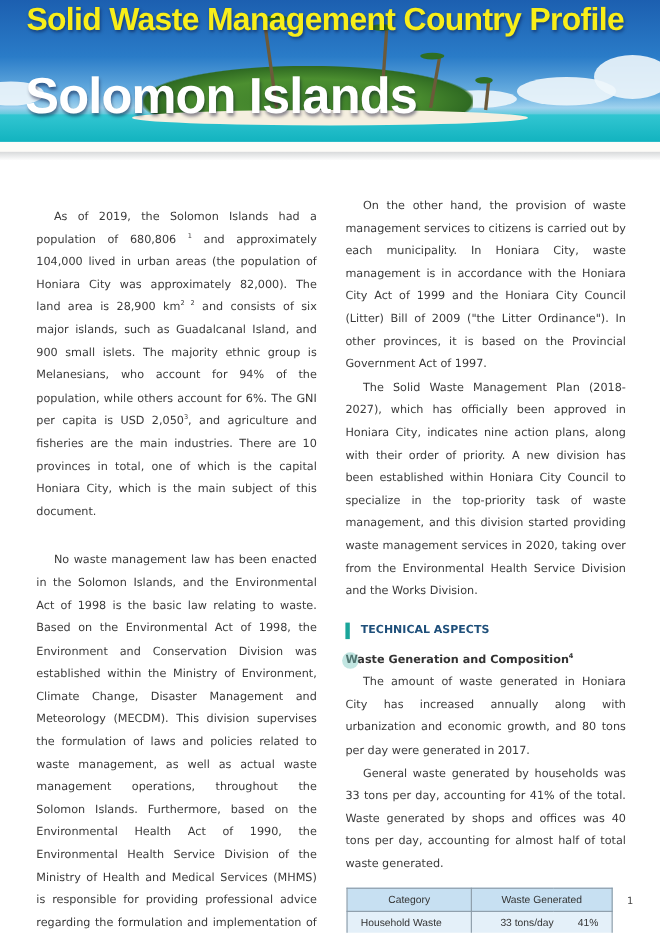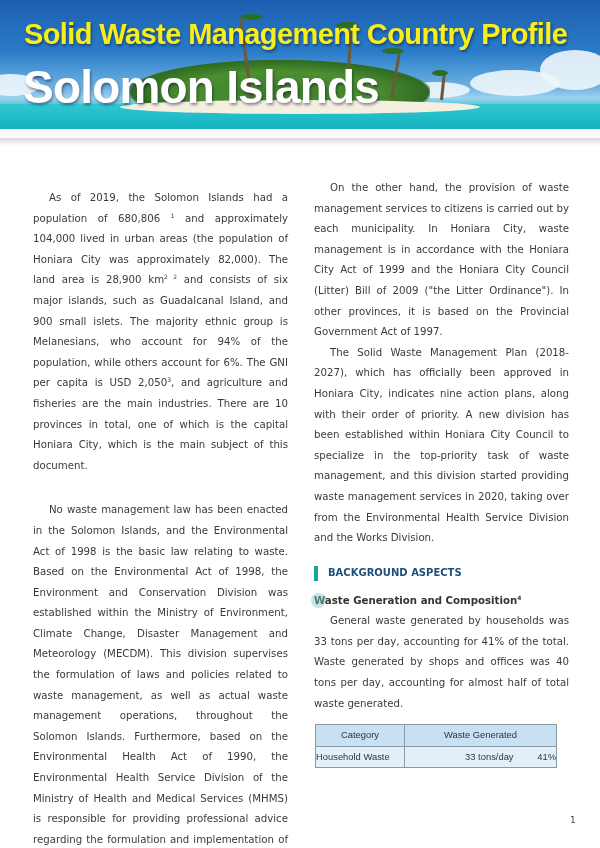--- a/index.html
+++ b/index.html
@@ -18,21 +18,21 @@
   }
   .banner .sand {
     position: absolute; left: 120px; top: 100px; width: 360px; height: 14px; border-radius: 50%;
     background: #f5efe0;
   }
   .banner .sea { position: absolute; left: 0; top: 104px; width: 600px; height: 25px;
     background: linear-gradient(180deg, #32c6d2, #12b3bf); }
   .palm { position: absolute; width: 3px; background: #6b5a3a; transform-origin: bottom center; }
   .frond { position: absolute; width: 22px; height: 6px; background: #2e6e22; border-radius: 50%; }
   .title1 {
-    position: absolute; left: 24px; top: 18px; font-family: "Liberation Sans", sans-serif;
+    position: absolute; left: 24px; top: 2px; font-family: "Liberation Sans", sans-serif;
     font-weight: bold; font-size: 29px; color: #f8ee1a; letter-spacing: -0.6px;
     text-shadow: 1px 2px 3px rgba(0,0,40,.45); white-space: nowrap;
   }
   .title2 {
     position: absolute; left: 23px; top: 60px; font-family: "Liberation Sans", sans-serif;
     font-weight: bold; font-size: 46px; color: #ffffff; letter-spacing: -0.8px;
     text-shadow: 1px 2px 3px rgba(0,0,40,.45); white-space: nowrap; text-align: right;
   }
   .under-strip { position: absolute; left: 0; top: 129px; width: 600px; height: 9px; background: #fdfcf8; }
   .shadow-band { position: absolute; left: 0; top: 138px; width: 600px; height: 8px;
@@ -51,21 +51,21 @@
   }
   .sub-heading { font-weight: bold; font-size: 10.2px; color: #333; margin: 0; line-height: 20.6px; position: relative; }
   .sub-heading sup, p sup { font-size: 6px; line-height: 0; }
   .highlight-dot { position: absolute; left: -3px; top: 2px; width: 15px; height: 15px; border-radius: 50%; background: rgba(120,200,190,.45); }
 
   .tbl-title { font-family: "Liberation Sans", sans-serif; font-weight: bold; font-size: 9px; color: #222; text-align: center; margin: 0; line-height: 14px; }
   table.waste {
     width: 242px; border-collapse: collapse; font-family: "Liberation Sans", sans-serif; font-size: 9.4px;
     background: #e4f0f9; margin-left: 1px;
   }
-  table.waste td, table.waste th { border: 1px solid #8a9aa6; height: 15px; padding: 0 0; color: #333; font-weight: normal; }
+  table.waste td, table.waste th { border: 1px solid #8a9aa6; height: 15px; padding: 0 12px; color: #333; font-weight: normal; }
   table.waste th { background: #c7e0f2; text-align: center; }
   table.waste td.num { text-align: right; border-right: none; padding-right: 0; }
   table.waste td.pct { text-align: right; border-left: none; }
   .page-number { position: absolute; left: 570px; top: 815px; font-size: 9px; color: #444; }
 </style>
 </head>
 <body>
 
 <div class="banner">
   <div class="cloud" style="left:-20px;top:74px;width:60px;height:22px;"></div>
@@ -95,23 +95,24 @@
   <div style="height:14px"></div>
   <div style="height:10px"></div>
   <p>No waste management law has been enacted in the Solomon Islands, and the Environmental Act of 1998 is the basic law relating to waste. Based on the Environmental Act of 1998, the Environment and Conservation Division was established within the Ministry of Environment, Climate Change, Disaster Management and Meteorology (MECDM). This division supervises the formulation of laws and policies related to waste management, as well as actual waste management operations, throughout the Solomon Islands. Furthermore, based on the Environmental Health Act of 1990, the Environmental Health Service Division of the Ministry of Health and Medical Services (MHMS) is responsible for providing professional advice regarding the formulation and implementation of environmental health policies, including waste management, and an environmental health supervisor is assigned to each province.</p>
 
 </div>
 
 <div class="col right">
   <p>On the other hand, the provision of waste management services to citizens is carried out by each municipality. In Honiara City, waste management is in accordance with the Honiara City Act of 1999 and the Honiara City Council (Litter) Bill of 2009 ("the Litter Ordinance"). In other provinces, it is based on the Provincial Government Act of 1997.</p>
   <p>The Solid Waste Management Plan (2018-2027), which has officially been approved in Honiara City, indicates nine action plans, along with their order of priority. A new division has been established within Honiara City Council to specialize in the top-priority task of waste management, and this division started providing waste management services in 2020, taking over from the Environmental Health Service Division and the Works Division.</p>
   <div style="height:14px"></div>
-  <h2 class="heading">BACKGROUND ASPECTS</h2>
+  <h2 class="heading">TECHNICAL ASPECTS</h2>
   <div style="height:8px"></div>
   <h3 class="sub-heading"><span class="highlight-dot"></span><span>Waste Generation and Composition</span><sup>4</sup></h3>
+  <p>The amount of waste generated in Honiara City has increased annually along with urbanization and economic growth, and 80 tons per day were generated in 2017.</p>
   <p>General waste generated by households was 33 tons per day, accounting for 41% of the total. Waste generated by shops and offices was 40 tons per day, accounting for almost half of total waste generated.</p>
   <div style="height:10px"></div>
   <table class="waste">
     <tbody>
         <tr>
       <th style="width:88px">Category</th>
       <th colspan="2">Waste Generated</th>
     </tr>
     <tr>
       <td>Household  Waste</td>

